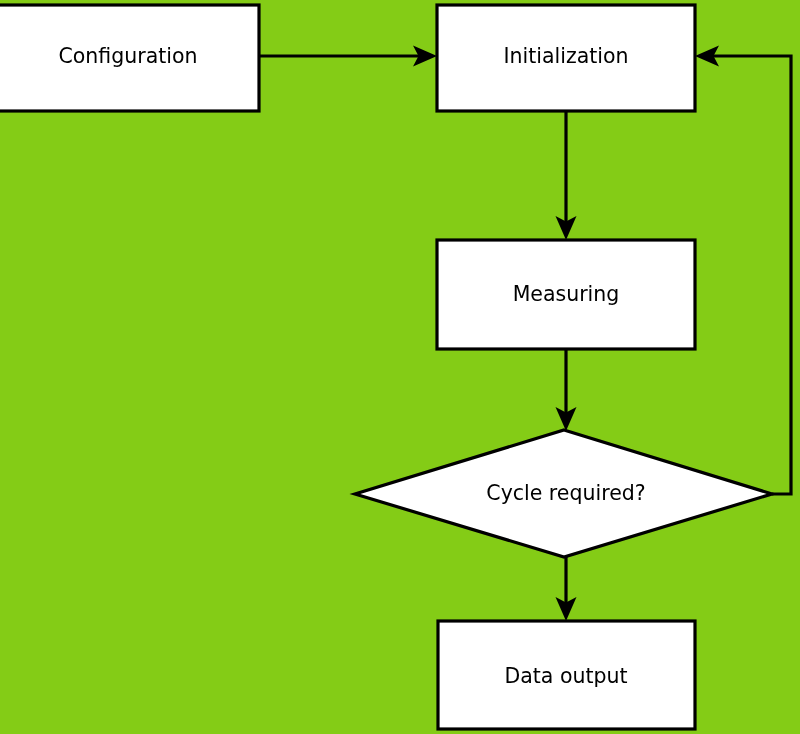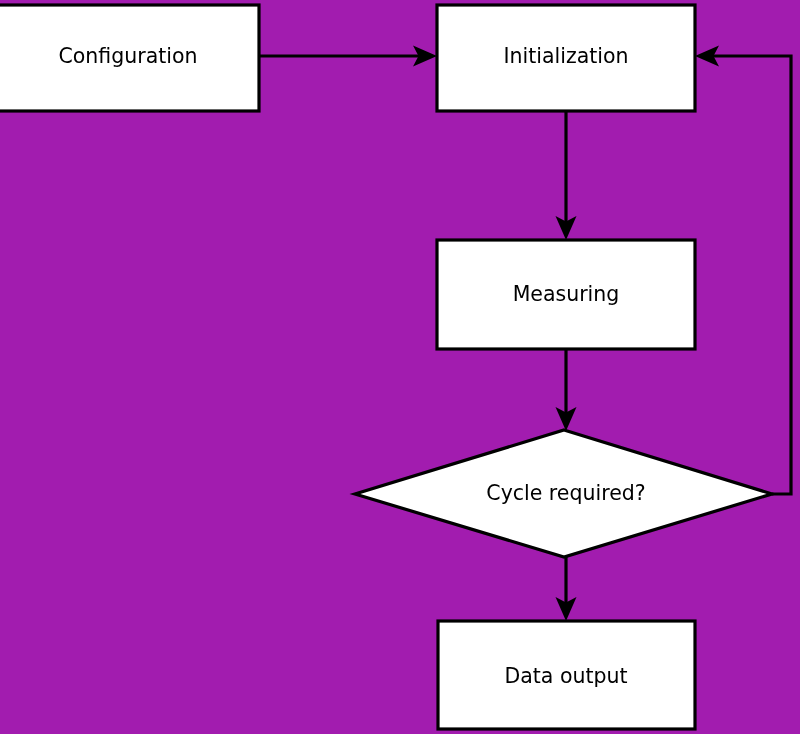--- a/index.html
+++ b/index.html
@@ -4,21 +4,21 @@
 <style>
   html, body {
     margin: 0;
     padding: 0;
     background: #ffffff;
   }
   #canvas {
     position: relative;
     width: 800px;
     height: 734px;
-    background: #a21caf;
+    background: #84cc16;
     overflow: hidden;
     font-family: "DejaVu Sans", sans-serif;
   }
   #flow-svg {
     position: absolute;
     top: 0;
     left: 0;
     width: 800px;
     height: 734px;
   }

